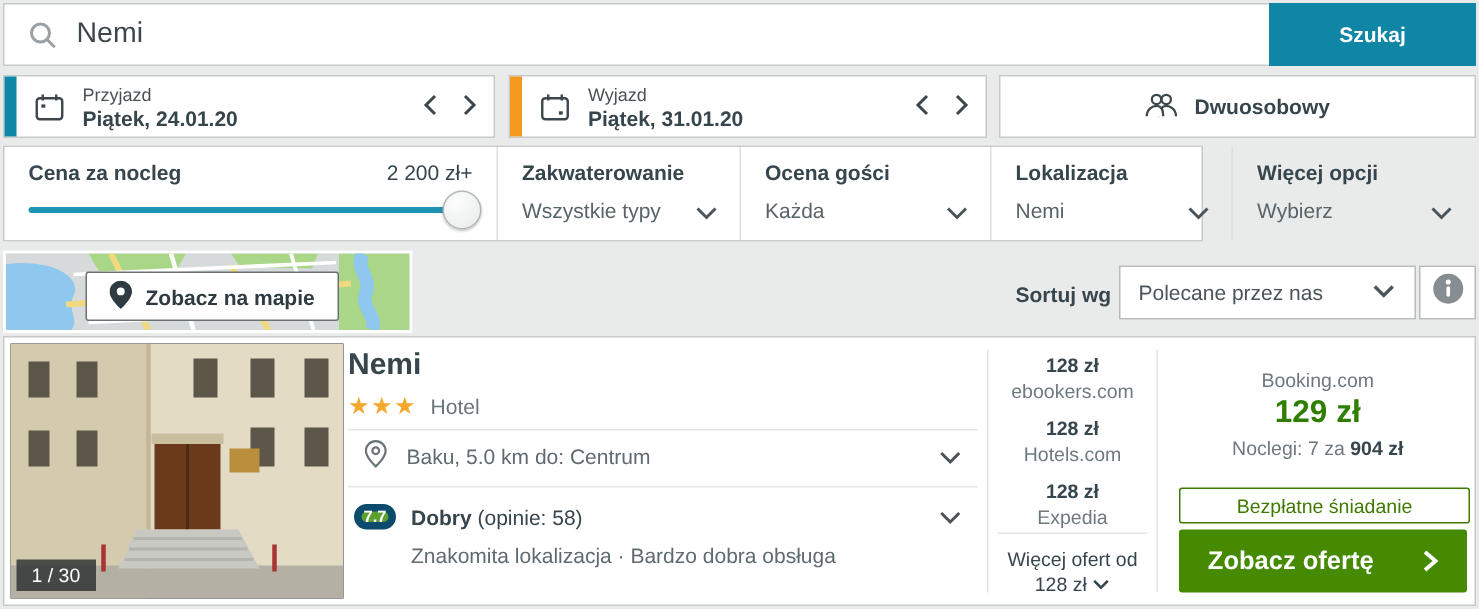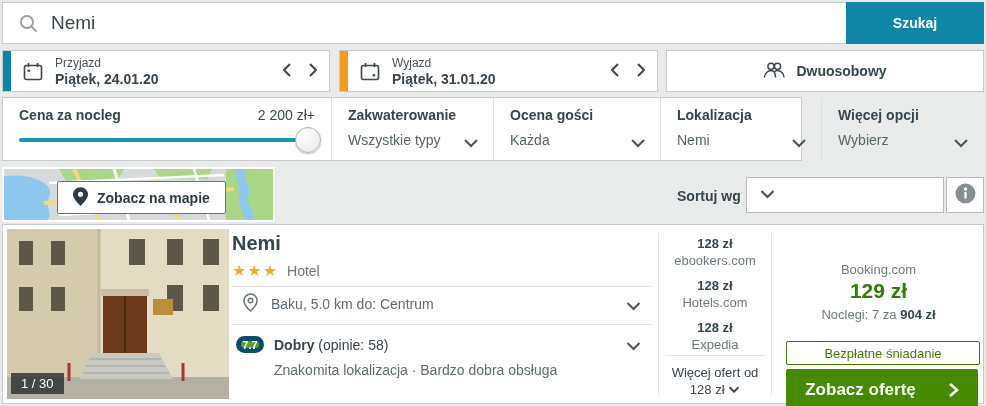--- a/index.html
+++ b/index.html
@@ -73,21 +73,21 @@
   .rateword{left:271px;top:112px;font-size:14px;color:#37454d;}
   .rateword b{font-weight:bold;}
   .ratesub{left:271px;top:137px;font-size:14px;color:#5f6b70;}
   .vdiv{top:8px;width:1px;height:162px;background:#e2e5e5;}
   .offers{left:656px;top:0;width:112px;height:180px;text-align:center;}
   .offer{position:absolute;left:0;width:112px;line-height:17px;cursor:pointer;}
   .oprice{font-size:13px;font-weight:bold;color:#37454d;}
   .osite{font-size:13px;color:#6e797e;}
   .offdiv{position:absolute;left:6px;top:130px;width:100px;height:1px;background:#e2e5e5;}
   .moreoffers{position:absolute;left:0;top:139px;width:112px;line-height:17px;font-size:13px;font-weight:normal;color:#37454d;cursor:pointer;}
-  .deal{left:769px;top:16px;width:213px;height:154px;text-align:center;}
+  .deal{left:769px;top:0;width:213px;height:154px;text-align:center;}
   .dsite{position:absolute;left:0;top:21px;width:213px;font-size:13px;color:#6e797e;}
   .dprice{position:absolute;left:0;top:38px;width:213px;font-size:21px;font-weight:bold;color:#2f7e00;}
   .dnights{position:absolute;left:0;top:66px;width:213px;font-size:13px;color:#6e797e;}
   .dnights b{color:#37454d;}
   .perk{position:absolute;left:14px;top:100px;width:192px;height:22px;border:1px solid #3f7a00;border-radius:2px;
       color:#3f7a00;font-size:13px;display:flex;align-items:center;justify-content:center;}
   .cta{position:absolute;left:14px;top:128px;width:192px;height:42px;background:#458a00;border:none;border-radius:2px;
       color:#fff;font-size:17px;font-weight:bold;display:flex;align-items:center;justify-content:center;gap:32px;
       cursor:pointer;font-family:"Liberation Sans",sans-serif;}
 </style>
@@ -248,20 +248,21 @@
             <path fill="#2f3b40" d="M8,0 C3.6,0 0,3.5 0,7.8 C0,13 8,20 8,20 C8,20 16,13 16,7.8 C16,3.5 12.4,0 8,0 Z"></path>
             <circle cx="8" cy="7.6" r="2.8" fill="#fff"></circle>
           </svg>
       </span>
       <span>Zobacz na mapie</span>
     </div>
   </div>
 
   <div class="abs sortlabel">Sortuj wg</div>
   <div class="abs sortselect">
+    <span class="grow">Polecane przez nas</span>
     <span>
       <svg width="17" height="12" viewBox="0 0 16 12" fill="none" stroke="#4a5459" stroke-width="2.2">
           <polyline points="2,3 8,9 14,3"></polyline>
         </svg>
     </span>
   </div>
   <div class="abs infobtn">
     <span>
       <svg width="21" height="21" viewBox="0 0 21 21">
         <circle cx="10.5" cy="10.5" r="10" fill="#878e92"></circle>

